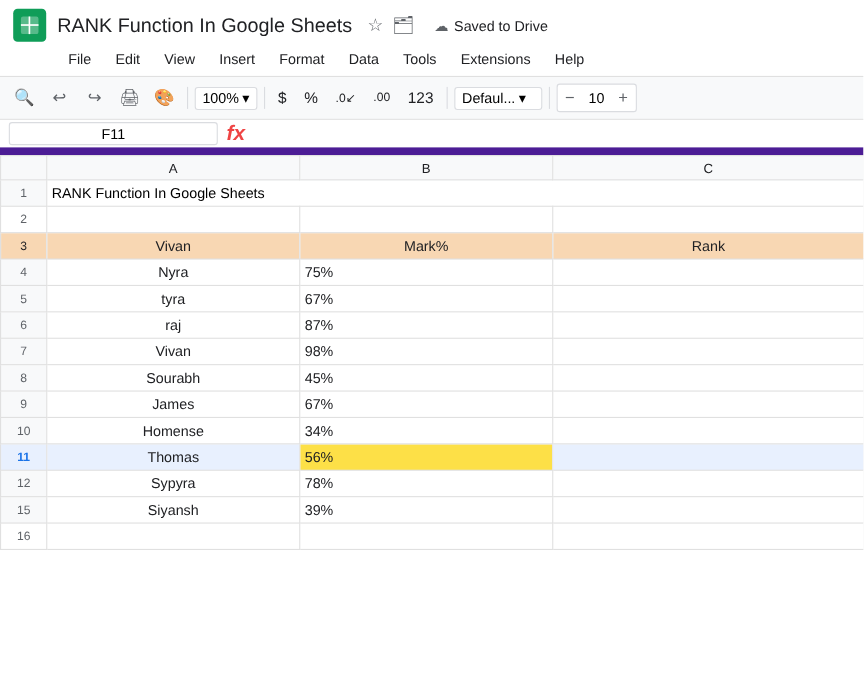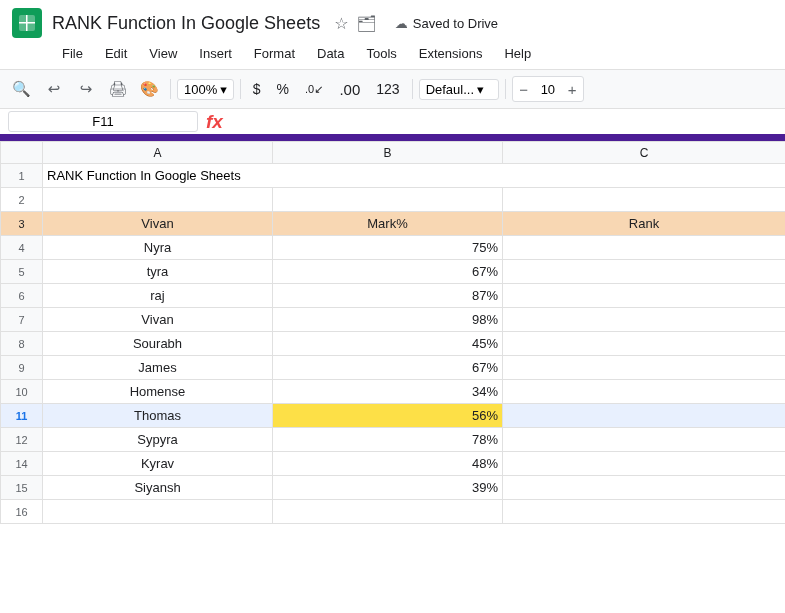--- a/index.html
+++ b/index.html
@@ -255,21 +255,21 @@
       font-weight: 500;
       color: #202124;
     }
 
     
     .data-row td.name-cell {
       text-align: center;
       color: #202124;
     }
     .data-row td.mark-cell {
-      text-align: right;
+      text-align: left;
       color: #202124;
     }
     .data-row td.rank-cell {
       text-align: center;
       color: #202124;
     }
 
     
     .col-rn { width: 42px; }
     .col-a { width: 230px; }
@@ -321,21 +321,21 @@
   <button class="toolbar-btn" title="Paint format">🎨</button>
   <div class="toolbar-divider"></div>
   <div class="zoom-control">
     <span>100%</span>
     <span>▾</span>
   </div>
   <div class="toolbar-divider"></div>
   <button class="currency-btn">$</button>
   <button class="currency-btn">%</button>
   <button class="currency-btn" style="font-size:11px;">.0↙</button>
-  <button class="currency-btn" style="font-size:15px;">.00</button>
+  <button class="currency-btn" style="font-size:11px;">.00</button>
   <button class="currency-btn">123</button>
   <div class="toolbar-divider"></div>
   <div class="font-control">
     <span>Defaul...</span>
     <span>▾</span>
   </div>
   <div class="toolbar-divider"></div>
   <div class="font-size-control">
     <button class="font-size-pm">−</button>
     <span class="font-size-val">10</span>
@@ -431,26 +431,20 @@
           <td class="mark-cell" style="background: #fde047;">56%</td>
           <td class="rank-cell" style="background: rgb(232, 240, 254);"></td>
         </tr>
         <tr class="data-row">
           <td class="row-num">12</td>
           <td class="name-cell">Sypyra</td>
           <td class="mark-cell">78%</td>
           <td class="rank-cell"></td>
         </tr>
         <tr class="data-row">
-          <td class="row-num">14</td>
-          <td class="name-cell">Kyrav</td>
-          <td class="mark-cell">48%</td>
-          <td class="rank-cell"></td>
-        </tr>
-        <tr class="data-row">
           <td class="row-num">15</td>
           <td class="name-cell">Siyansh</td>
           <td class="mark-cell">39%</td>
           <td class="rank-cell"></td>
         </tr>
         <tr class="empty-row">
           <td class="row-num">16</td>
           <td></td>
           <td></td>
           <td></td>

